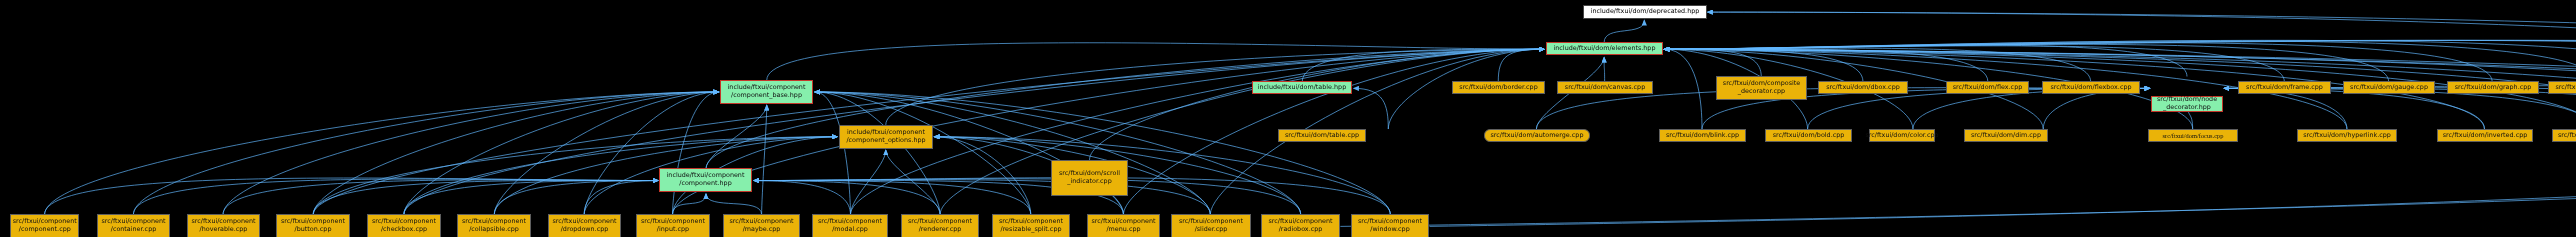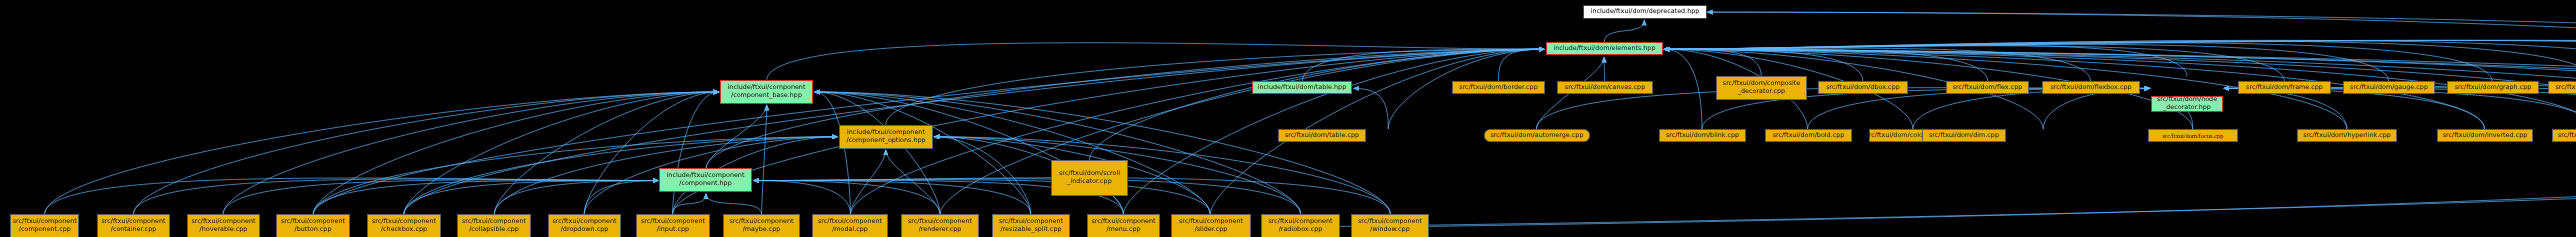--- a/index.html
+++ b/index.html
@@ -152,21 +152,21 @@
       <div class="node" style="left: 2343px; top: 81px; width: 92px; height: 13.4px;"><span>src/ftxui/dom/gauge.cpp</span></div>
       <div class="node" style="left: 2447px; top: 81px; width: 92px; height: 13.4px;"><span>src/ftxui/dom/graph.cpp</span></div>
       <div class="node" style="left: 2548px; top: 81px; width: 97px; height: 13.4px;"><span>src/ftxui/dom/gridbox.cpp</span></div>
       <div class="node" style="left: 839px; top: 125px; width: 94px; height: 24px;"><span>include/ftxui/component
 /component_options.hpp</span></div>
       <div class="node" style="left: 1278px; top: 129px; width: 88px; height: 13.4px;"><span>src/ftxui/dom/table.cpp</span></div>
       <div class="node" style="left: 1484px; top: 129px; width: 106px; height: 13.4px; border-radius: 6px;"><span>src/ftxui/dom/automerge.cpp</span></div>
       <div class="node" style="left: 1659px; top: 129px; width: 87px; height: 13.4px;"><span>src/ftxui/dom/blink.cpp</span></div>
       <div class="node" style="left: 1765px; top: 129px; width: 87px; height: 13.4px;"><span>src/ftxui/dom/bold.cpp</span></div>
       <div class="node" style="left: 1869px; top: 129px; width: 66px; height: 13.4px;"><span>src/ftxui/dom/color.cpp</span></div>
-      <div class="node" style="left: 1922px; top: 129px; width: 84px; height: 13.4px;"><span>src/ftxui/dom/dim.cpp</span></div>
+      <div class="node" style="left: 1964px; top: 129px; width: 84px; height: 13.4px;"><span>src/ftxui/dom/dim.cpp</span></div>
       <div class="node" style="left: 2148px; top: 129px; width: 90px; height: 13.4px; font-family: Liberation Serif, serif;"><span>src/ftxui/dom/focus.cpp</span></div>
       <div class="node" style="left: 2297px; top: 129px; width: 100px; height: 13.4px;"><span>src/ftxui/dom/hyperlink.cpp</span></div>
       <div class="node" style="left: 2437px; top: 129px; width: 96px; height: 13.4px;"><span>src/ftxui/dom/inverted.cpp</span></div>
       <div class="node" style="left: 2552px; top: 129px; width: 85px; height: 13.4px;"><span>src/ftxui/dom/italic.cpp</span></div>
       <div class="node highlight" style="left: 659px; top: 168px; width: 93px; height: 24px;"><span>include/ftxui/component
 /component.hpp</span></div>
       <div class="node" style="left: 1051px; top: 160px; width: 77px; height: 36px; align-items: center;"><span>src/ftxui/dom/scroll
 _indicator.cpp</span></div>
       <div class="node" style="left: 10.3px; top: 214px; width: 69px; height: 24px;"><span>src/ftxui/component
 /component.cpp</span></div>

